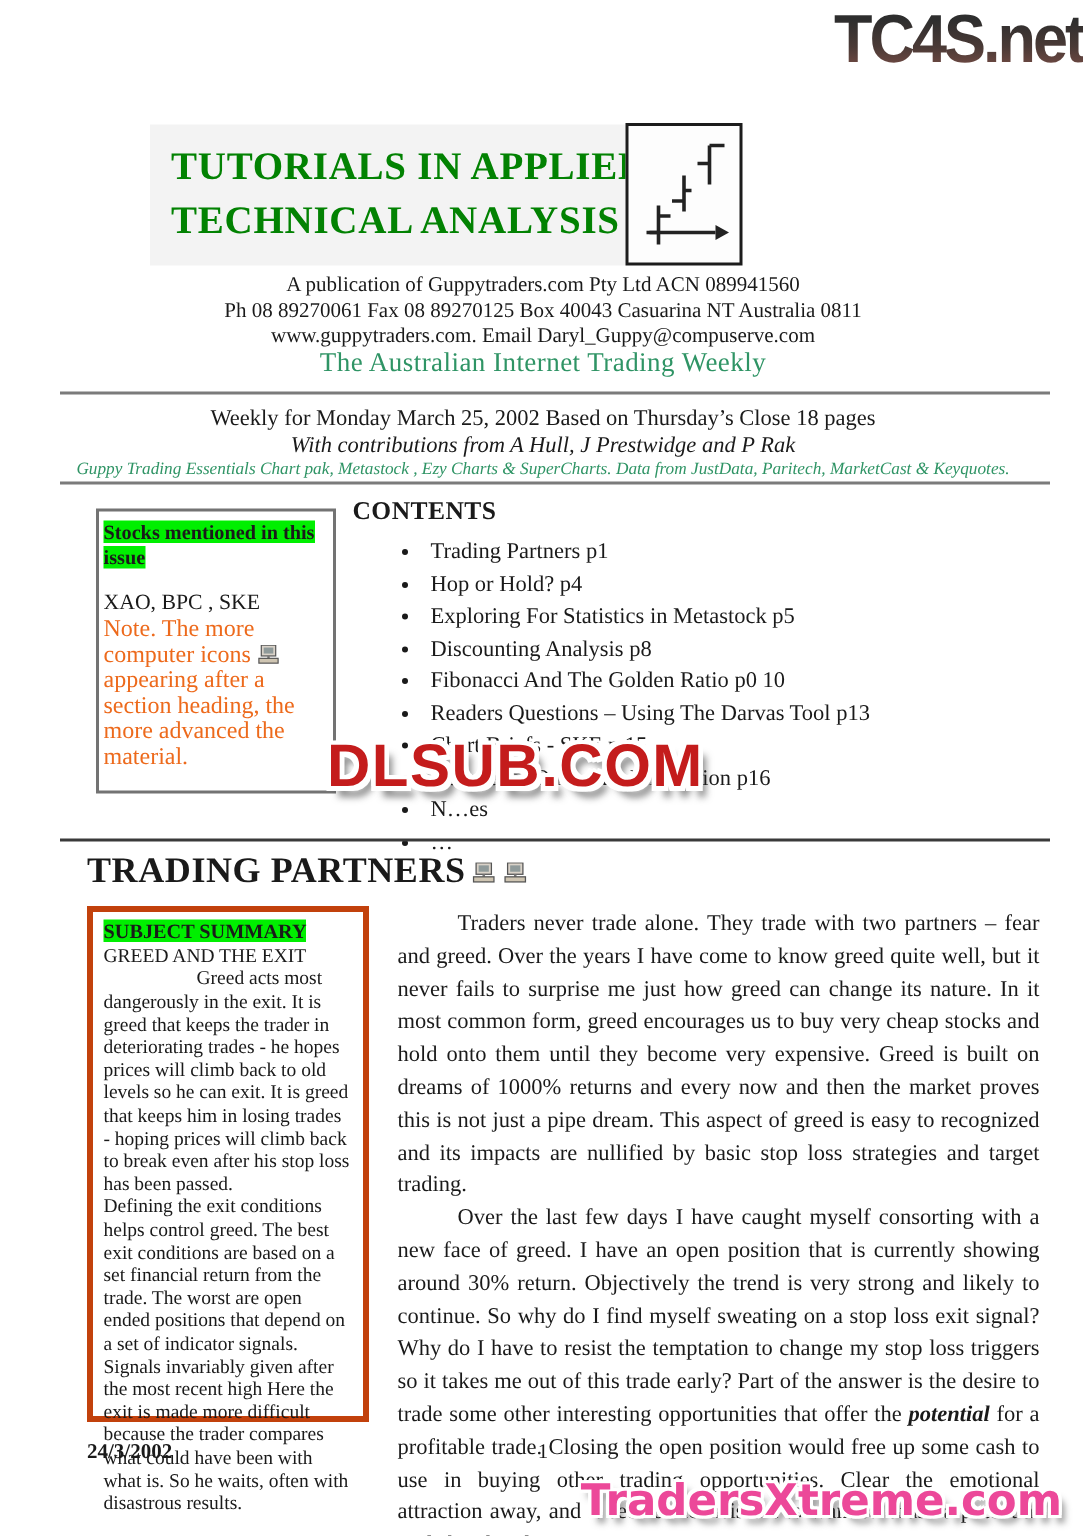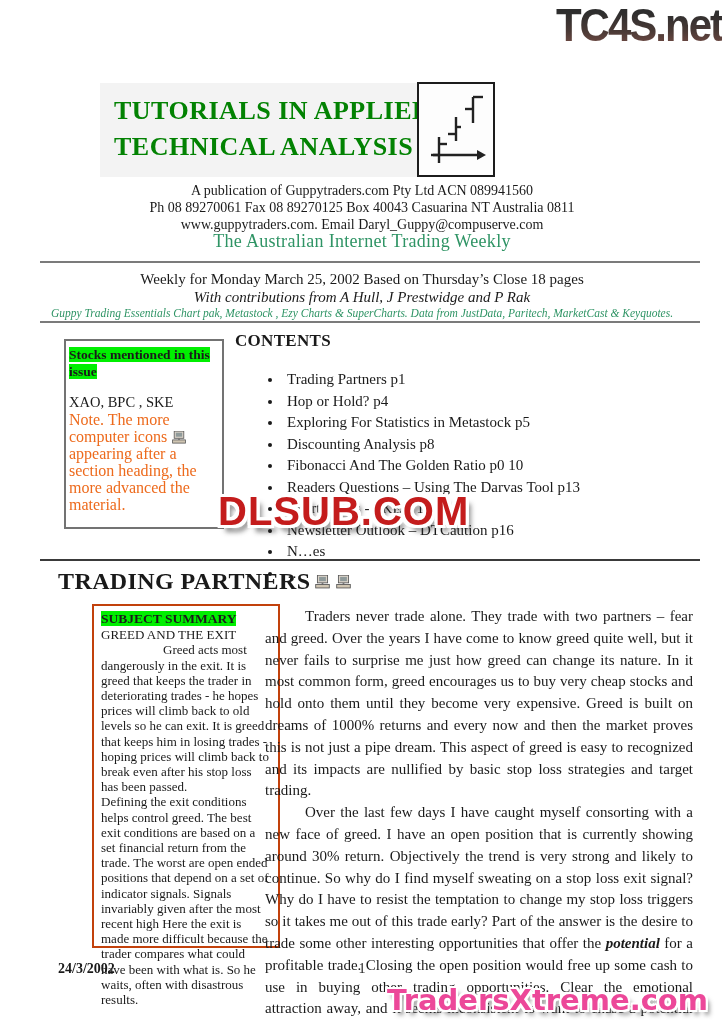--- a/index.html
+++ b/index.html
@@ -90,35 +90,35 @@
   .stocks-box .hl {
     display: inline; background: #00ef00; font-weight: 700; font-size: 13.5px; line-height: 17px;
   }
   .stocks-box .stocks { margin-top: 14px; font-size: 14.5px; }
   .stocks-box .note { margin-top: 0; color: #ed6a1c; font-size: 16px; line-height: 17px; }
   .pc-icon-inline { vertical-align: -2px; }
 
   
   .contents { position: absolute; left: 235px; top: 331px; width: 460px; }
   .contents h2 { font-size: 17px; font-weight: 700; letter-spacing: 0.3px; }
-  .contents ul { margin: 18px 0 0 0; padding-left: 48px; }
+  .contents ul { margin: 7px 0 0 0; padding-left: 48px; }
   .contents li { font-size: 15px; line-height: 21.5px; padding-left: 4px; }
 
   
   .article-head {
     position: absolute; left: 58px; top: 568px;
     font-size: 24px; font-weight: 700; letter-spacing: 0.4px;
     display: flex; align-items: center; gap: 4px;
   }
   .sidebar {
     position: absolute; left: 58px; top: 604px;
     width: 188px; height: 344px;
-    border: 2px solid #c2410c;
+    border: 4px solid #c2410c;
     padding: 5px 7px;
-    font-size: 13px; line-height: 15.2px; margin-left: 34px;
+    font-size: 13px; line-height: 15.2px;
   }
   .sidebar .hl { display: inline; background: #00ef00; font-weight: 700; font-size: 13.5px; }
   .sidebar .sub { margin-top: 1px; }
   .sidebar .p1 { text-indent: 62px; }
   .body-col {
     position: absolute; left: 265px; top: 606px;
     width: 428px;
     font-size: 15px; line-height: 21.8px;
     text-align: justify;
   }

